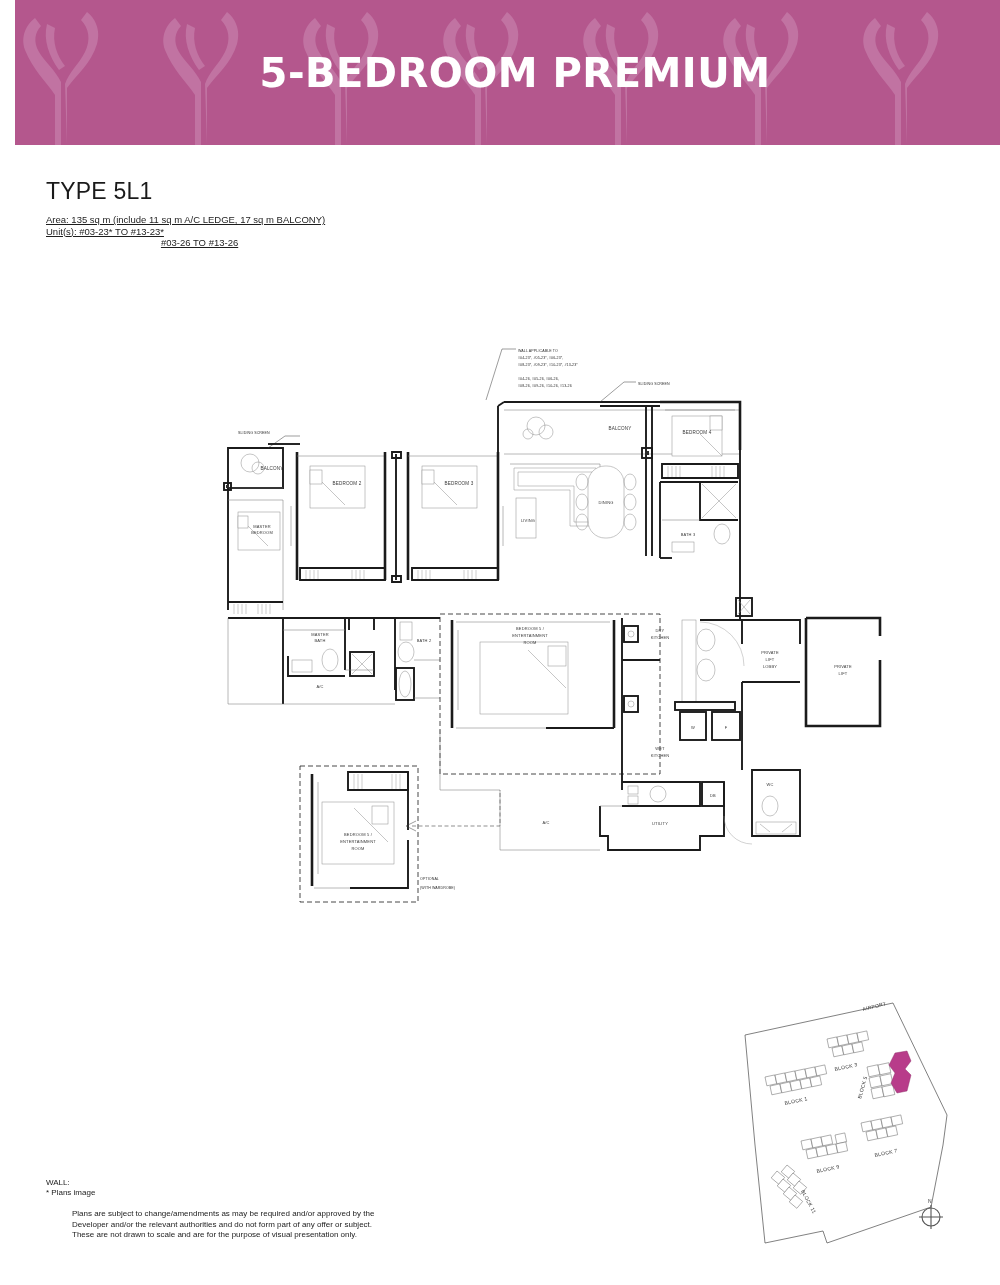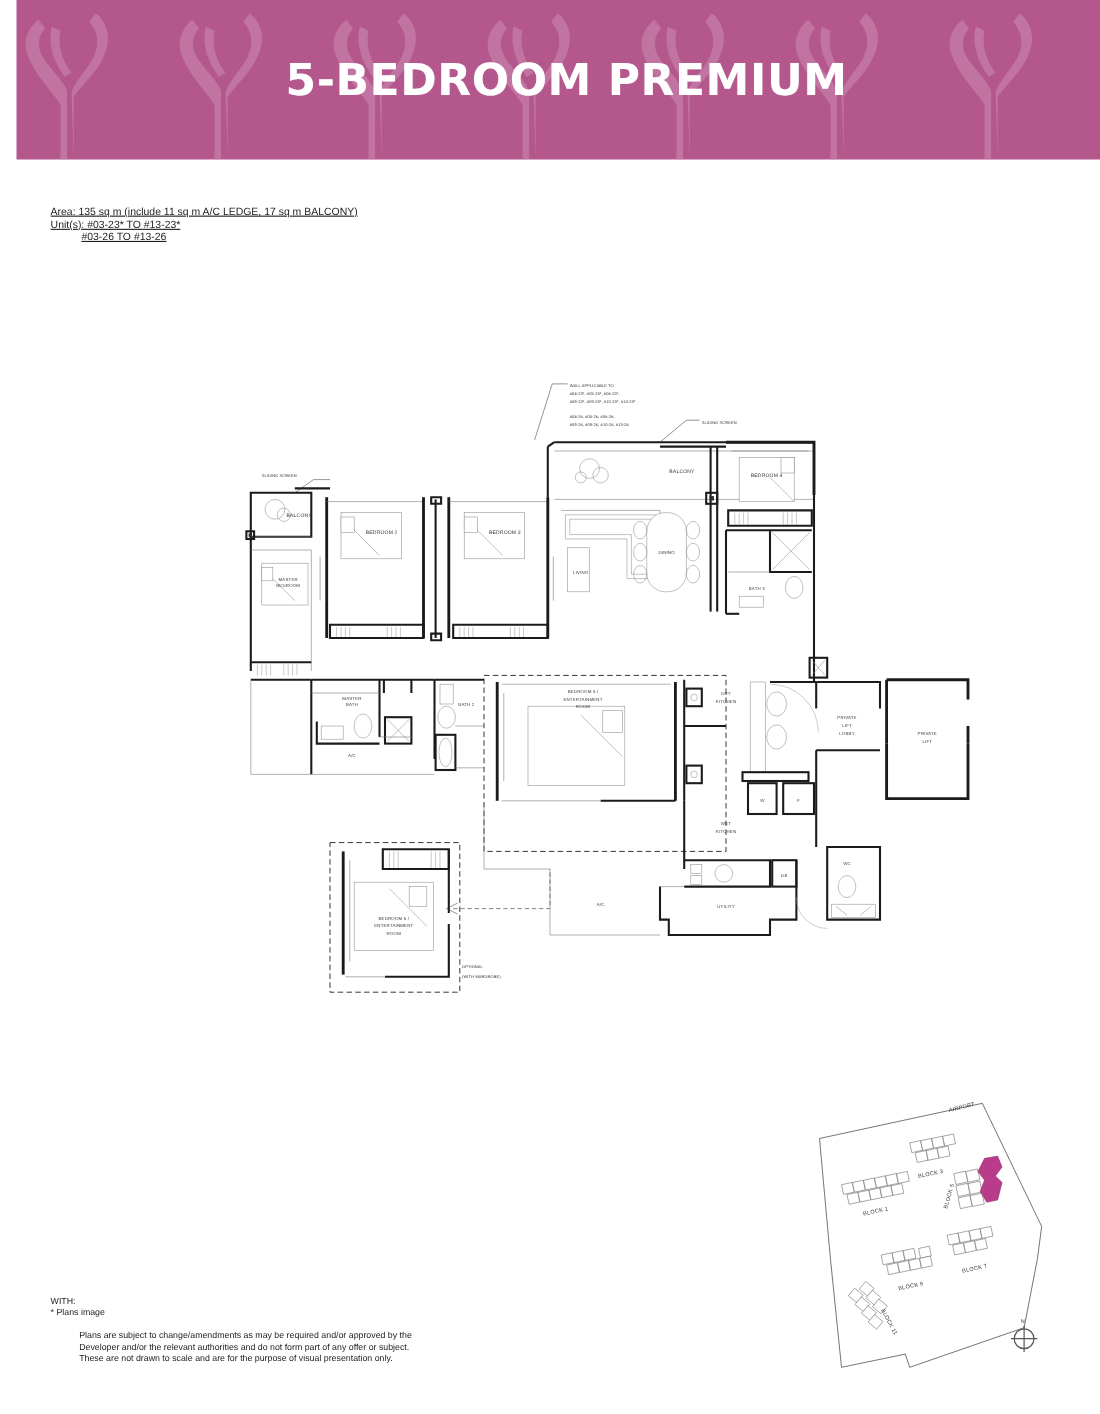--- a/index.html
+++ b/index.html
@@ -35,21 +35,21 @@
   
   #typeblock{position:absolute;left:46px;top:178px;}
   #typeblock .type-title{
     font-size:23px;color:#1a1a1a;font-weight:normal;
     font-family:"Liberation Sans", sans-serif;
     letter-spacing:.2px;
   }
   #typeblock .meta{
     margin-top:9px;font-size:9.5px;color:#1d1d1d;line-height:11.5px;text-decoration:underline;
   }
-  #typeblock .meta .indent{padding-left:28px;}
+  #typeblock .meta .indent{padding-left:28px;text-align:center;}
 
   
   #notes{position:absolute;left:46px;top:1178px;font-size:8px;color:#222;line-height:10px;}
   #notes .note-head{line-height:10px;}
   #notes .note-body{margin-top:11px;line-height:10.5px;margin-left:26px;}
 
   
   #plan{position:absolute;left:0px;top:330px;width:1000px;height:580px;}
   #keyplan{position:absolute;left:735px;top:995px;width:255px;height:260px;}
 
@@ -123,20 +123,21 @@
         <path d="M40 145 L40 95 C30 80 18 70 10 50 C5 36 12 24 20 18 L26 26 C20 32 18 42 24 52 C30 62 40 70 46 82 L46 145 Z"></path>
         <path d="M52 145 L52 88 C62 74 76 64 82 44 C86 30 80 18 72 12 L66 20 C74 28 76 40 70 52 C64 64 54 72 50 84 Z"></path>
         <path d="M44 70 C34 56 28 40 32 24 L40 28 C37 42 42 56 50 66 Z"></path>
       </g>
     </g>
   </svg>
   <div class="title">5-BEDROOM PREMIUM</div>
 </div>
 
 <div id="typeblock">
+  <div class="type-title">TYPE 5L1</div>
   <div class="meta">
     <div>Area: 135 sq m (include 11 sq m A/C LEDGE, 17 sq m BALCONY)</div>
     <div>Unit(s): #03-23* TO #13-23*</div>
     <div class="indent">#03-26 TO #13-26</div>
   </div>
 </div>
 
 <svg id="plan" viewBox="0 0 1000 580">
 
   <g>
@@ -537,21 +538,21 @@
 
   <g>
     <circle cx="196" cy="222" r="9" fill="none" stroke="#555" stroke-width="1.1"></circle>
     <path d="M196 210 L196 234 M184 222 L208 222" stroke="#555" stroke-width="1.1" fill="none"></path>
     <text class="blk" x="193" y="208" font-size="4">N</text>
   </g>
 </svg>
 
 <div id="notes">
   <div class="note-head">
-    <div>WITH:</div>
+    <div>WALL:</div>
     <div>* Plans image</div>
   </div>
   <div class="note-body">
     <div>Plans are subject to change/amendments as may be required and/or approved by the</div>
     <div>Developer and/or the relevant authorities and do not form part of any offer or subject.</div>
     <div>These are not drawn to scale and are for the purpose of visual presentation only.</div>
   </div>
 </div>
 
 </body></html>

